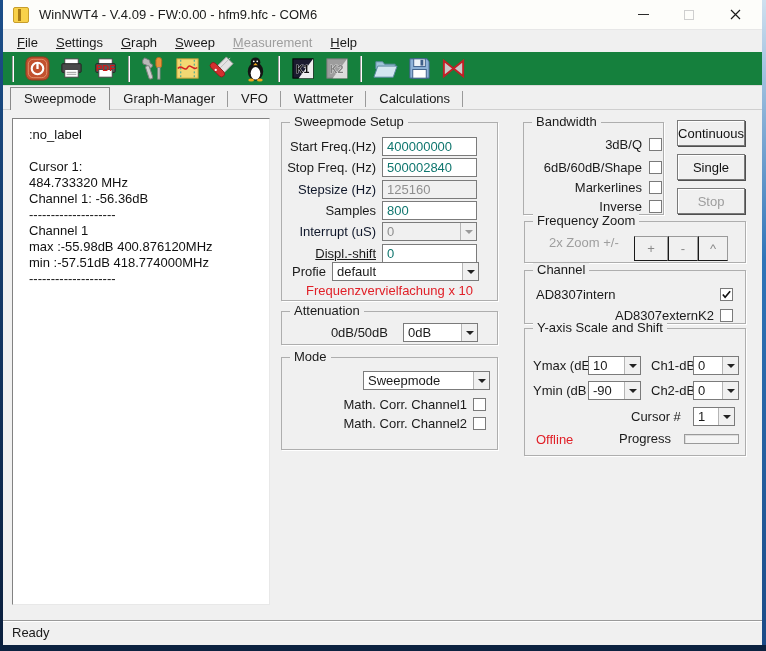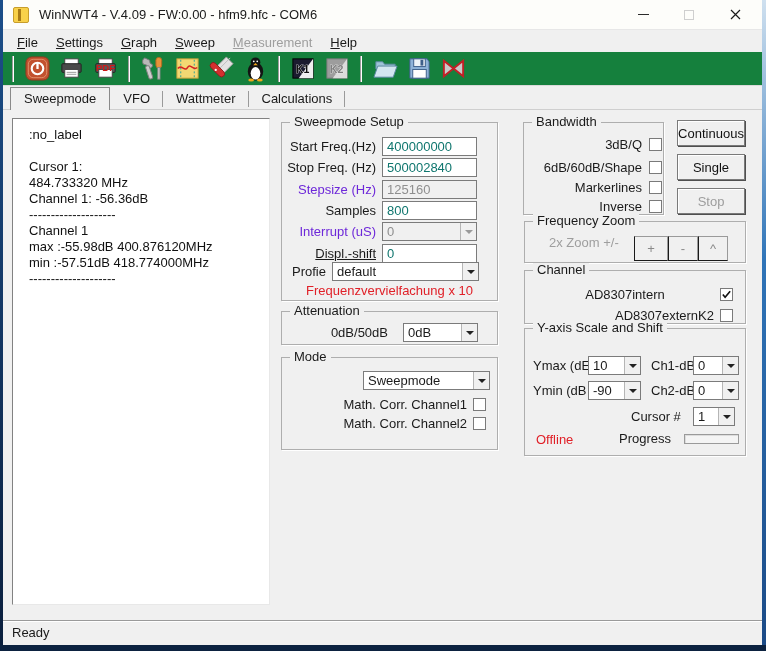--- a/index.html
+++ b/index.html
@@ -43,21 +43,21 @@
   
   .monitor { position:absolute; left:12px; top:118px; width:258px; height:487px; background:#ffffff; border:1px solid #828282; border-bottom-color:#e8e8e8; border-right-color:#e8e8e8; padding:8px 0 0 16px; font-family:Liberation Sans, sans-serif; font-size:13px; line-height:16px; color:#111; }
   .mline { white-space:pre; min-height:16px; }
 
   
   .group { position:absolute; border:1px solid #aeaeae; box-shadow:1px 1px 0 #ffffff; }
   .gtitle { position:absolute; top:-8px; left:8px; background:#f0f0f0; padding:0 4px; line-height:14px; white-space:nowrap; }
 
   .lbl { position:absolute; white-space:nowrap; line-height:19px; }
   .lbl.r { text-align:right; }
-  .lbl.disabled { color:#6d28d9; }
+  .lbl.disabled { color:#0f172a; }
 
   .tinput { position:absolute; height:19px; background:#ffffff; border:1px solid #7b7b7b; font-family:"Liberation Sans",sans-serif; font-size:13px; padding:0 0 0 4px; color:#0f766e; }
   .tinput:disabled, .tinput.disabled { background:#f0f0f0; color:#8f8f8f; }
 
   .combo { position:absolute; height:19px; background:#ffffff; border:1px solid #7b7b7b; cursor:default; }
   .combo .val { position:absolute; left:4px; top:0; line-height:17px; white-space:nowrap; }
   .combo .arrowbtn { position:absolute; right:0; top:0; bottom:0; width:16px; background:#f0f0f0; border-left:1px solid #b5b5b5; display:flex; align-items:center; justify-content:center; }
   .combo .tri { width:0; height:0; border:4px solid transparent; border-top-color:#222; margin-top:4px; }
   .combo.disabled { background:#f0f0f0; }
   .combo.disabled .val { color:#8f8f8f; }
@@ -211,20 +211,21 @@
     <button class="tbtn">
       <svg viewBox="0 0 28 28">
         <path d="M4,6 L14,14 L4,22 Z" fill="#c9c9c9" stroke="#c12026" stroke-width="2"></path>
         <path d="M24,6 L14,14 L24,22 Z" fill="#c9c9c9" stroke="#c12026" stroke-width="2"></path>
       </svg>
     </button>
   </div>
 
   <div class="tabbar">
     <div class="tab active">Sweepmode</div>
+    <div class="tab">Graph-Manager</div>
     <div class="tab">VFO</div>
     <div class="tab">Wattmeter</div>
     <div class="tab">Calculations</div>
   </div>
 
   <div class="monitor">
     <div class="mline">:no_label</div>
     <div class="mline"></div>
     <div class="mline">Cursor 1:</div>
     <div class="mline">484.733320 MHz</div>
@@ -309,21 +310,21 @@
   <div class="group" style="left:524px; top:221px; width:222px; height:42px;">
     <span class="gtitle">Frequency Zoom</span>
     <span class="lbl graylbl" style="left:24px; top:11px;">2x Zoom +/-</span>
     <button class="zbtn" style="left:109px; top:14px; width:34px;">+</button>
     <button class="zbtn" style="left:143px; top:14px; width:30px;">-</button>
     <button class="zbtn" style="left:173px; top:14px; width:30px;">^</button>
   </div>
 
   <div class="group" style="left:524px; top:270px; width:222px; height:54px;">
     <span class="gtitle">Channel</span>
-    <span class="cblbl" style="left:11px; right:31px; top:17px; text-align:center;">AD8307intern</span>
+    <span class="cblbl" style="left:11px; right:31px; top:17px; text-align:left;">AD8307intern</span>
     <span class="cb" style="left:195px; top:17px;">
       <svg viewBox="0 0 12 12">
           <polyline points="2,6 4.5,9 10,2.5" fill="none" stroke="#111" stroke-width="1.8"></polyline>
         </svg>
     </span>
     <span class="cblbl" style="left:0; right:31px; top:38px; text-align:right;">AD8307externK2</span>
     <span class="cb" style="left:195px; top:38px;"></span>
   </div>
 
   <div class="group" style="left:524px; top:328px; width:222px; height:128px;">

